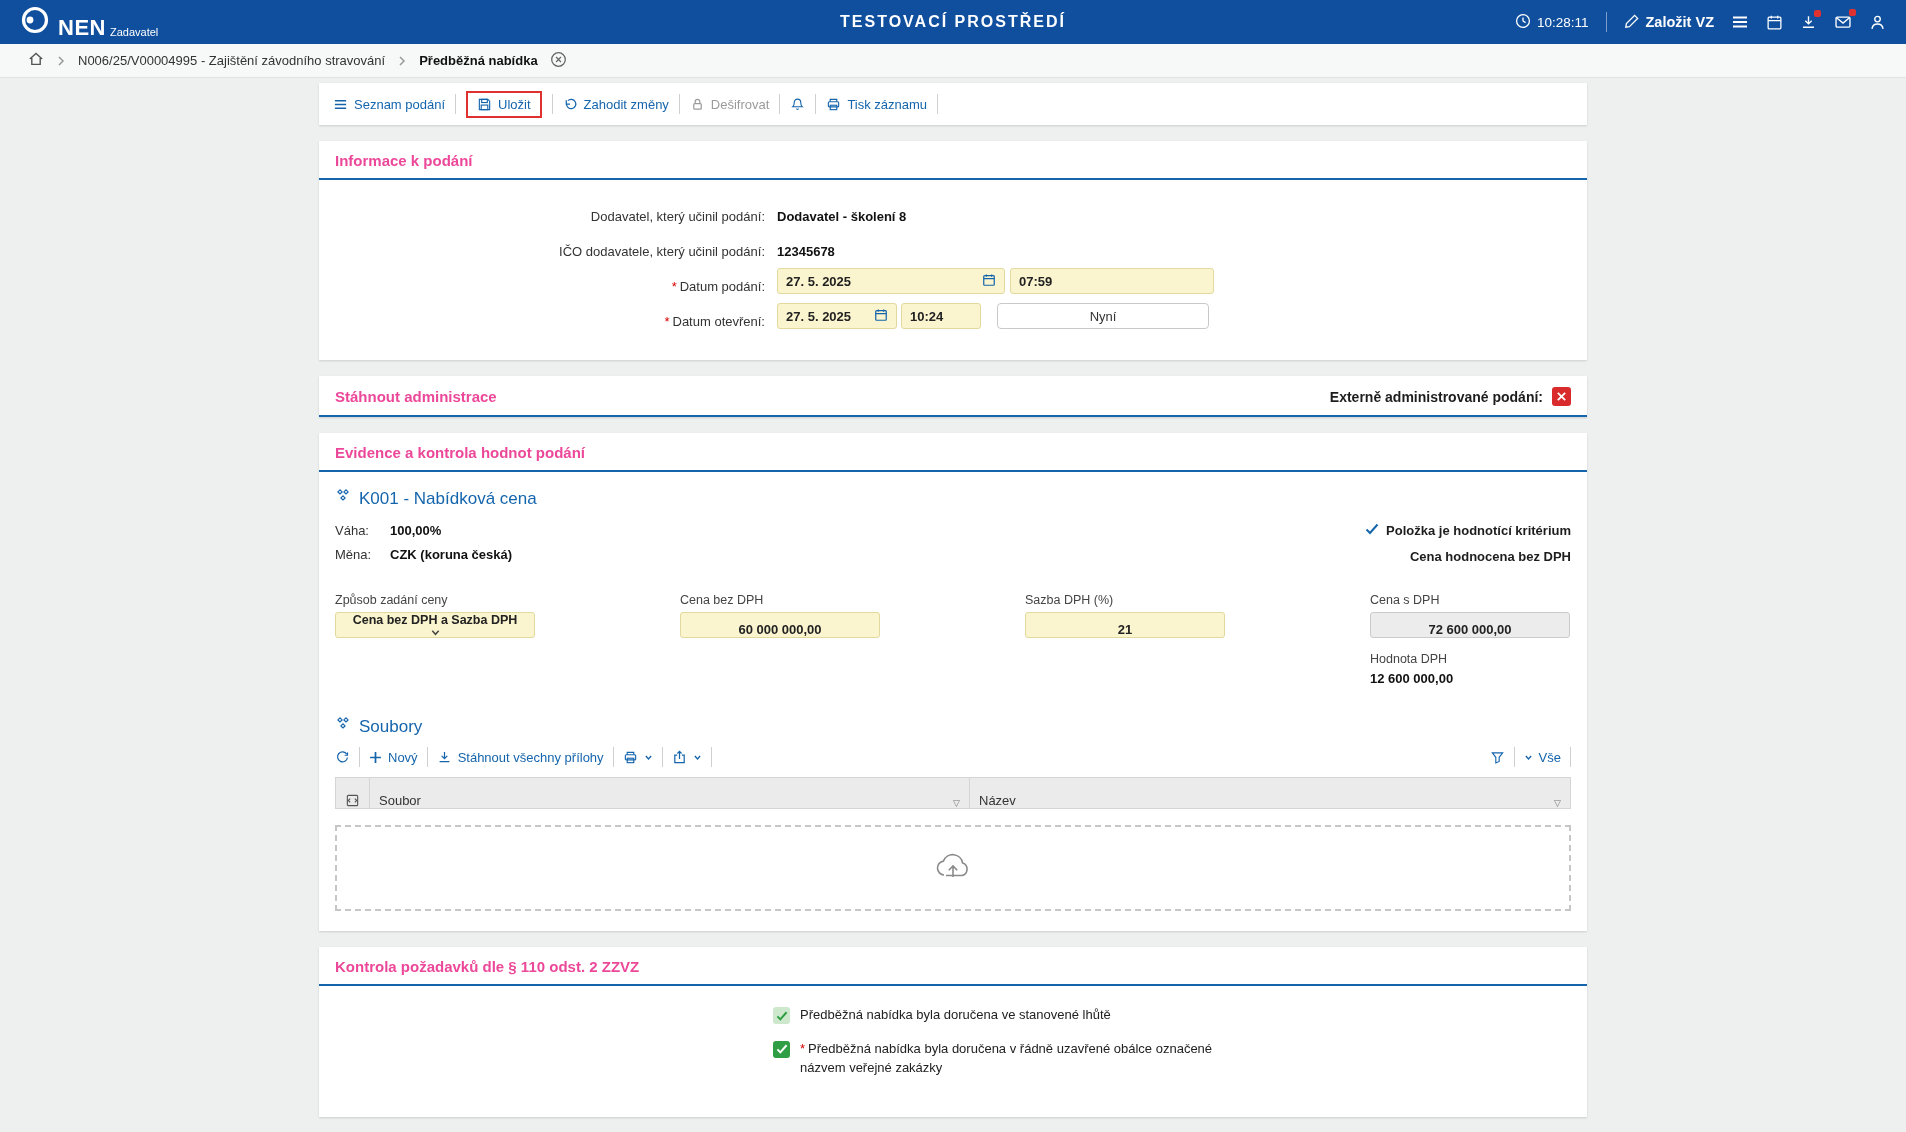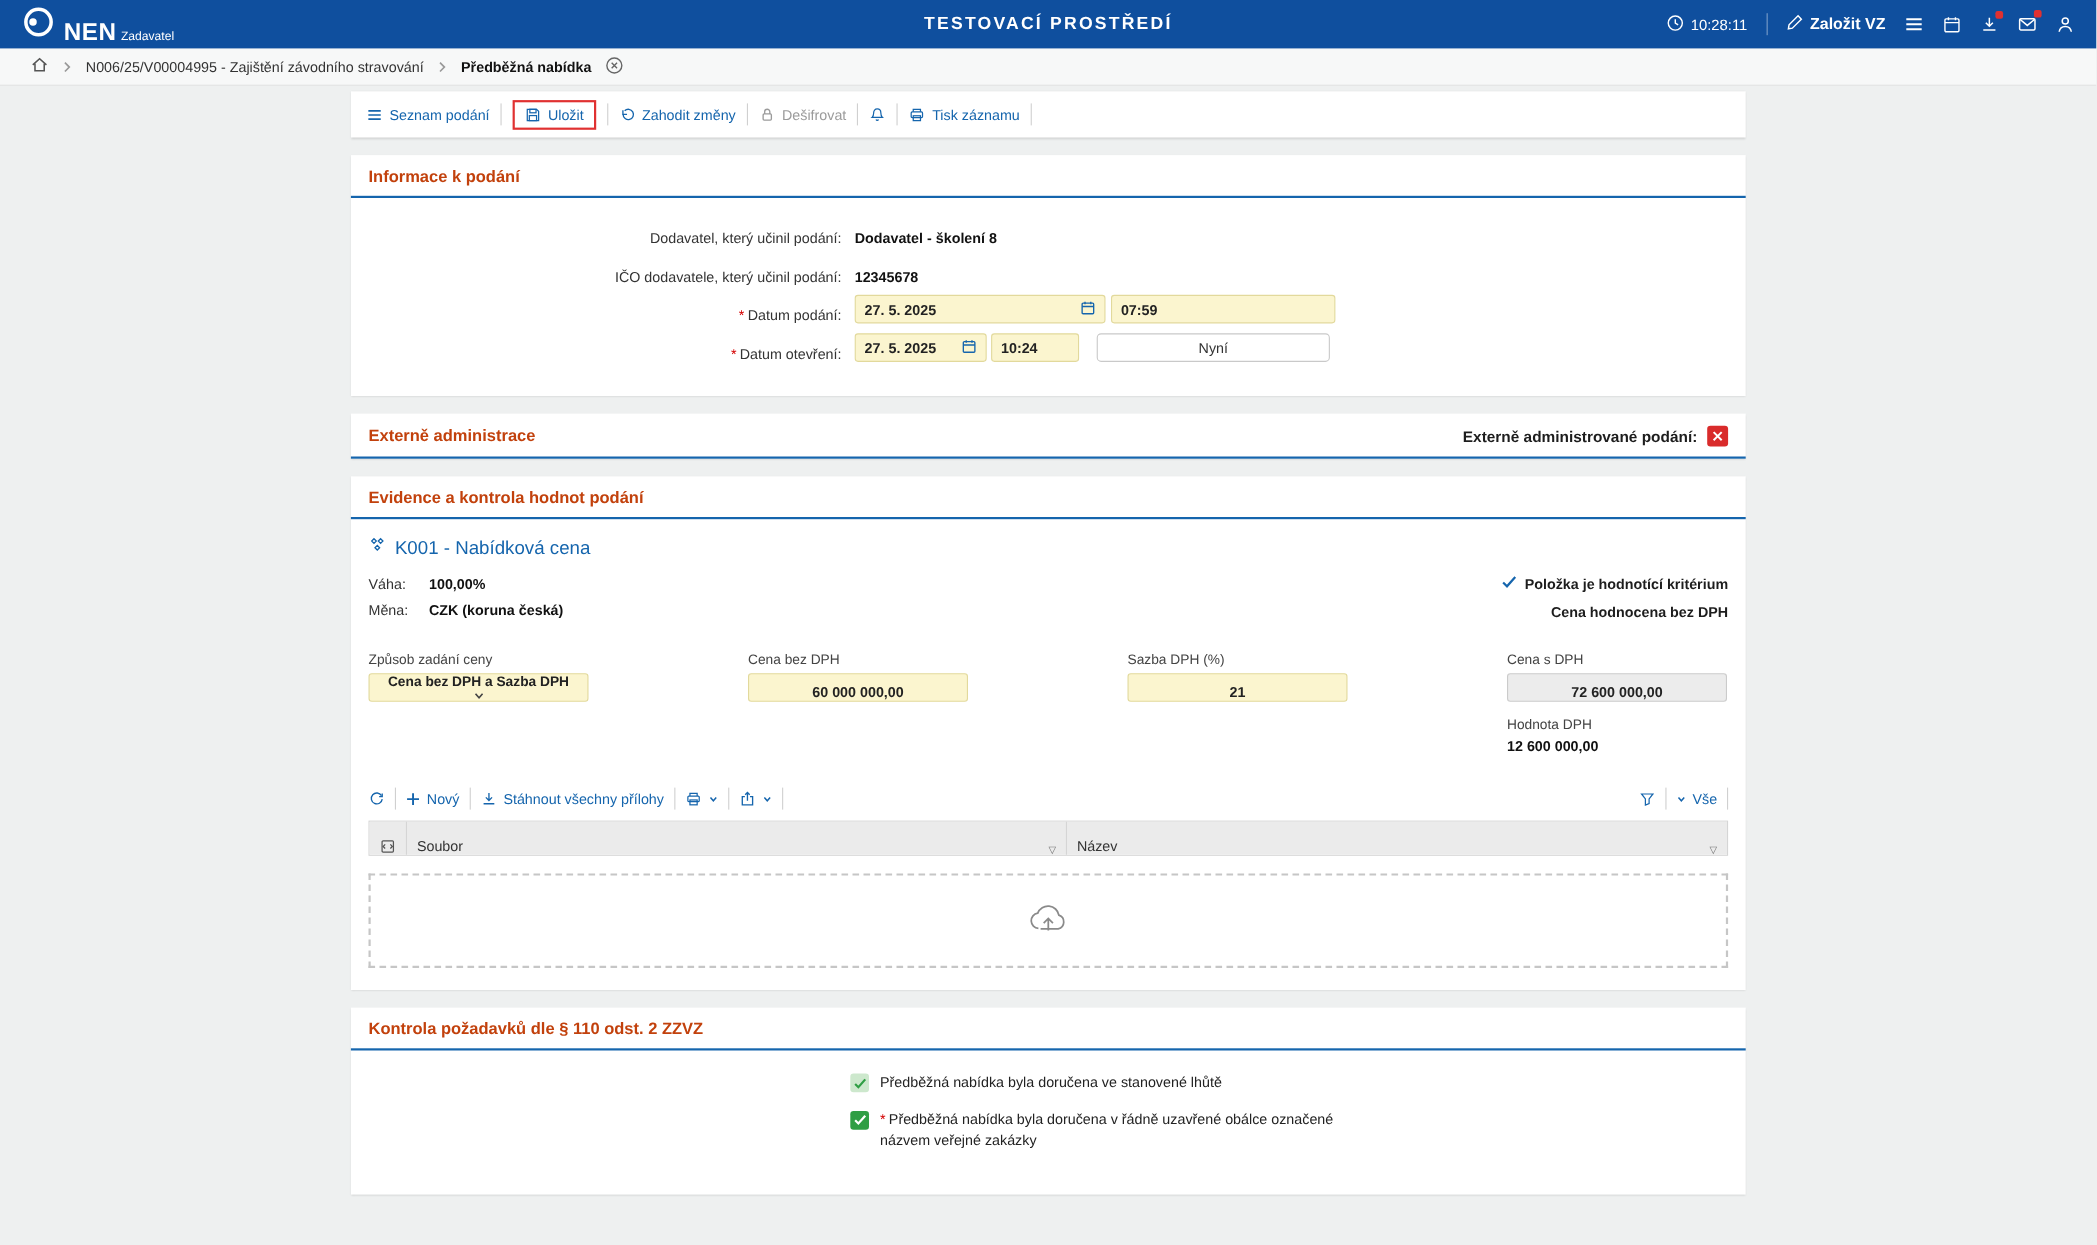--- a/index.html
+++ b/index.html
@@ -23,21 +23,21 @@
   
   .breadcrumb { height:34px; background:#f7f8f8; border-bottom:1px solid #e2e2e2; display:flex; align-items:center; gap:12px; padding:0 28px; font-size:13px; color:#333; }
   .bc-link { cursor:pointer; }
   .bc-bold { font-weight:bold; color:#111; }
   .bc-chev { display:flex; color:#888; }
 
   
   .panel { width:1268px; margin:5px auto 0; }
   .card { background:#fff; margin-bottom:16px; box-shadow:0 1px 2px rgba(0,0,0,.14); }
   .card-head { display:flex; justify-content:space-between; align-items:center; padding:11px 16px 9px; border-bottom:2px solid #1565AD; }
-  .card-title { font-weight:bold; font-size:15px; color:#c2410c; }
+  .card-title { font-weight:bold; font-size:15px; color:#ec4899; }
 
   
   .toolbar-card { display:flex; align-items:center; height:42px; padding:0 14px; gap:10px; }
   .tbar-item { display:flex; align-items:center; gap:6px; color:#1565AD; font-size:13px; cursor:pointer; white-space:nowrap; }
   .tbar-item.disabled { color:#9b9b9b; cursor:default; }
   .tbar-sep { width:1px; height:20px; background:#d0d0d0; }
   .annotation { border:2px solid #E03131; padding:4px 9px; display:flex; align-items:center; }
 
   
   .info-body { padding:18px 16px 22px; }
@@ -288,21 +288,21 @@
           <span class="fld w92">
             <span>10:24</span>
           </span>
           <span class="btn-nyni">Nyní</span>
         </div>
       </div>
     </div>
 
     <div class="card">
       <div class="card-head">
-        <span class="card-title">Externě administrace</span>
+        <span class="card-title">Stáhnout administrace</span>
         <span class="extern-right">
           <span>Externě administrované podání:</span>
           <span class="x-box">
             <svg width="11" height="11" viewBox="0 0 12 12" stroke="#fff" stroke-width="2">
                 <path d="M2 2l8 8M10 2l-8 8"></path>
               </svg>
           </span>
         </span>
       </div>
     </div>
@@ -370,20 +370,28 @@
             <div class="kf-label">Cena s DPH</div>
             <div class="fld num gray">72 600 000,00</div>
             <div class="kf-sub">
               <div class="kf-label">Hodnota DPH</div>
               <div class="kf-sub-value">12 600 000,00</div>
             </div>
           </div>
         </div>
 
         <div class="soubory">
+          <div class="sub-heading">
+            <span>
+              <svg width="16" height="16" viewBox="0 0 16 16" fill="none" stroke="#1565AD" stroke-width="1.2">
+                  <path d="M5 1.8l2.1 2.1L5 6 2.9 3.9zM11 1.8l2.1 2.1L11 6 8.9 3.9zM8 7.8l2.1 2.1L8 12 5.9 9.9z"></path>
+                </svg>
+            </span>
+            <span>Soubory</span>
+          </div>
 
           <div class="s-toolbar">
             <span class="tbar-item">
               <svg width="15" height="15" viewBox="0 0 16 16" fill="none" stroke="#1565AD" stroke-width="1.3">
                   <path d="M12.6 4.6A5.3 5.3 0 1 0 13.3 8"></path>
                   <path d="M13.3 2.6v3h-3"></path>
                 </svg>
             </span>
             <span class="tbar-sep"></span>
             <span class="tbar-item">

